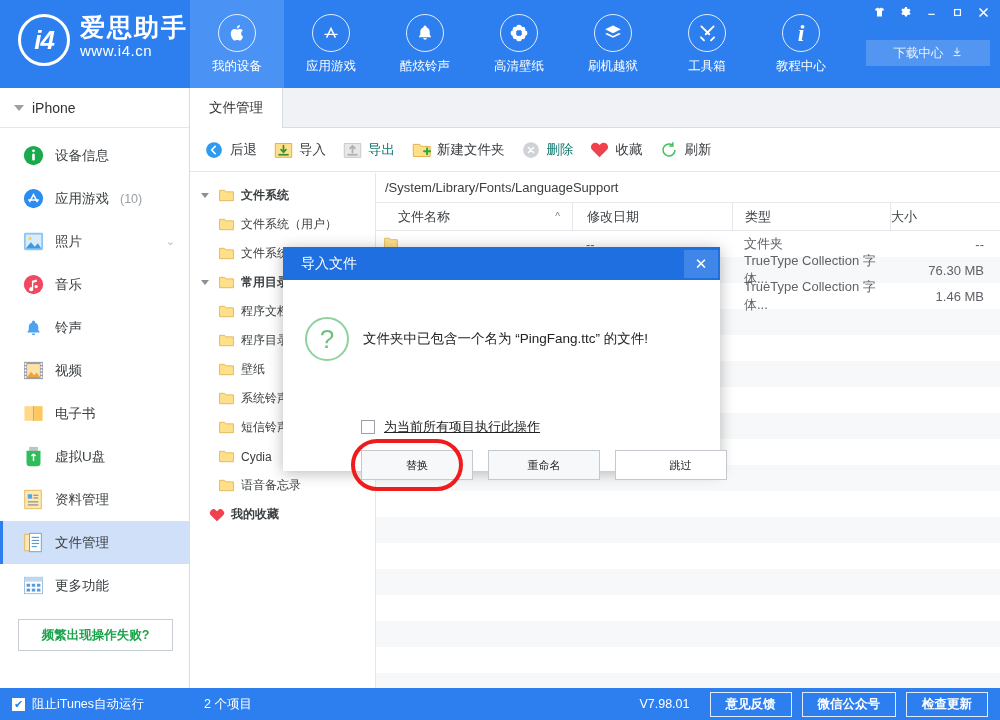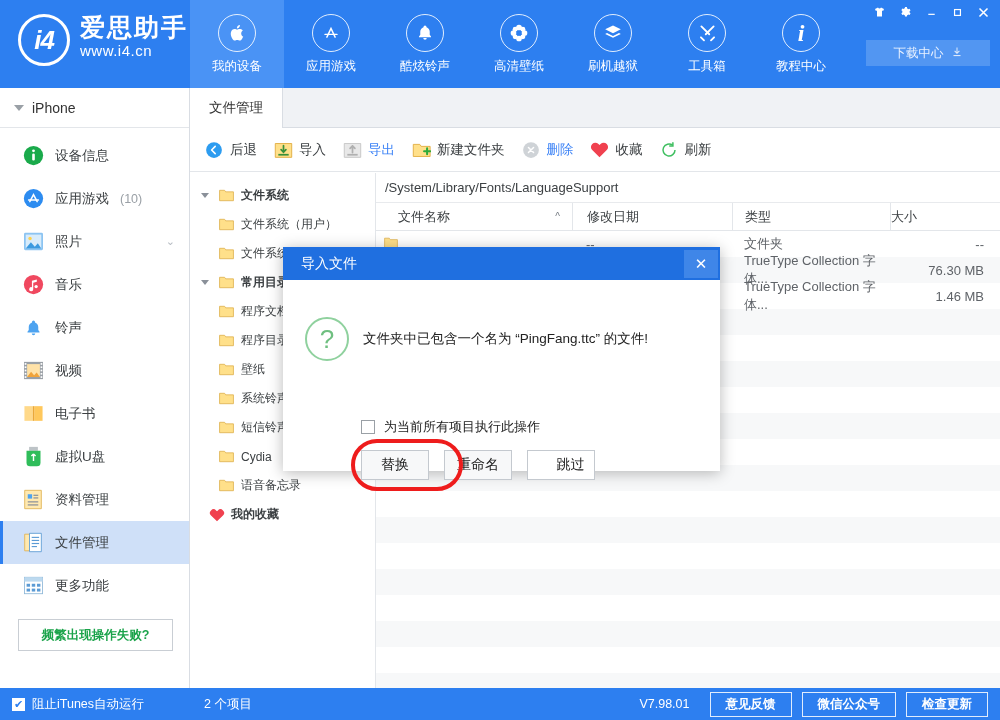--- a/index.html
+++ b/index.html
@@ -109,21 +109,21 @@
   
   .content { position: absolute; left: 190px; top: 88px; width: 810px; height: 600px; background: #fff; }
   .tabstrip { height: 40px; background: #f0f2f5; border-bottom: 1px solid #d9dde3; display: flex; }
   .tab {
     width: 93px; height: 40px; background: #fff; border-right: 1px solid #d9dde3;
     display: flex; align-items: center; justify-content: center;
     font-size: 13.5px; color: #333; cursor: pointer;
   }
   .toolbar { height: 44px; border-bottom: 1px solid #e3e6ea; display: flex; align-items: center; padding-left: 14px; gap: 16px; }
   .tb-btn { display: flex; align-items: center; gap: 6px; font-size: 13.5px; color: #3c4043; cursor: pointer; }
-  .tb-btn.dim { color: #3b82f6; cursor: default; }
+  .tb-btn.dim { color: #0f766e; cursor: default; }
   .tb-ic { width: 20px; height: 20px; display: flex; align-items: center; justify-content: center; }
 
   .panes { position: absolute; left: 0; top: 85px; right: 0; bottom: 0; display: flex; }
   .tree { width: 186px; border-right: 1px solid #e3e6ea; padding-top: 8px; overflow: hidden; }
   .tree-row {
     height: 29px; display: flex; align-items: center; gap: 7px; font-size: 12px; color: #3c4043;
     cursor: pointer; padding-left: 8px;
   }
   .tree-row.bold { font-weight: bold; }
   .tree-row .ind { width: 14px; flex: 0 0 14px; display:flex; align-items:center; justify-content:center; }
@@ -173,27 +173,27 @@
     display: flex; align-items: center; justify-content: center;
     background: #3f86e8; color: #fff; font-size: 15px; cursor: pointer;
   }
   .dlg-body { position: relative; height: 191px; }
   .q-icon {
     position: absolute; left: 22px; top: 37px; width: 44px; height: 44px; border-radius: 50%;
     border: 2px solid #8fd19e; color: #6fbf80; font-size: 26px;
     display: flex; align-items: center; justify-content: center;
   }
   .dlg-msg { position: absolute; left: 80px; top: 50px; font-size: 13.5px; color: #222; }
-  .dlg-chk { position: absolute; left: 78px; top: 138px; display: flex; align-items: center; gap: 9px; font-size: 13px; color: #222; cursor: pointer; }
+  .dlg-chk { position: absolute; left: 78px; top: 138px; display: flex; align-items: center; gap: 9px; font-size: 13px; color: #222; cursor: pointer; text-decoration: underline; }
   .chk-box { width: 14px; height: 14px; border: 1px solid #9aa0a6; background: #fff; }
   .dlg-btns { position: absolute; left: 78px; top: 170px; display: flex; gap: 15px; }
   .dlg-btn {
-    width: 68px; height: 30px; border: 1px solid #c4c9cf; background: #f7f8f9;
+    width: 112px; height: 30px; border: 1px solid #c4c9cf; background: #f7f8f9;
     display: flex; align-items: center; justify-content: center;
-    font-size: 14px; color: #222; cursor: pointer;
+    font-size: 11px; color: #222; cursor: pointer;
   }
   .dlg-btn.plain { background: #fff; padding-left: 19px; }
   .hl-ring {
     position: absolute; left: -10px; top: -11px; width: 112px; height: 52px;
     border: 4px solid #ee1c1c; border-radius: 26px; pointer-events: none;
   }
   .btn-wrap { position: relative; }
 </style>
 </head>
 <body>

